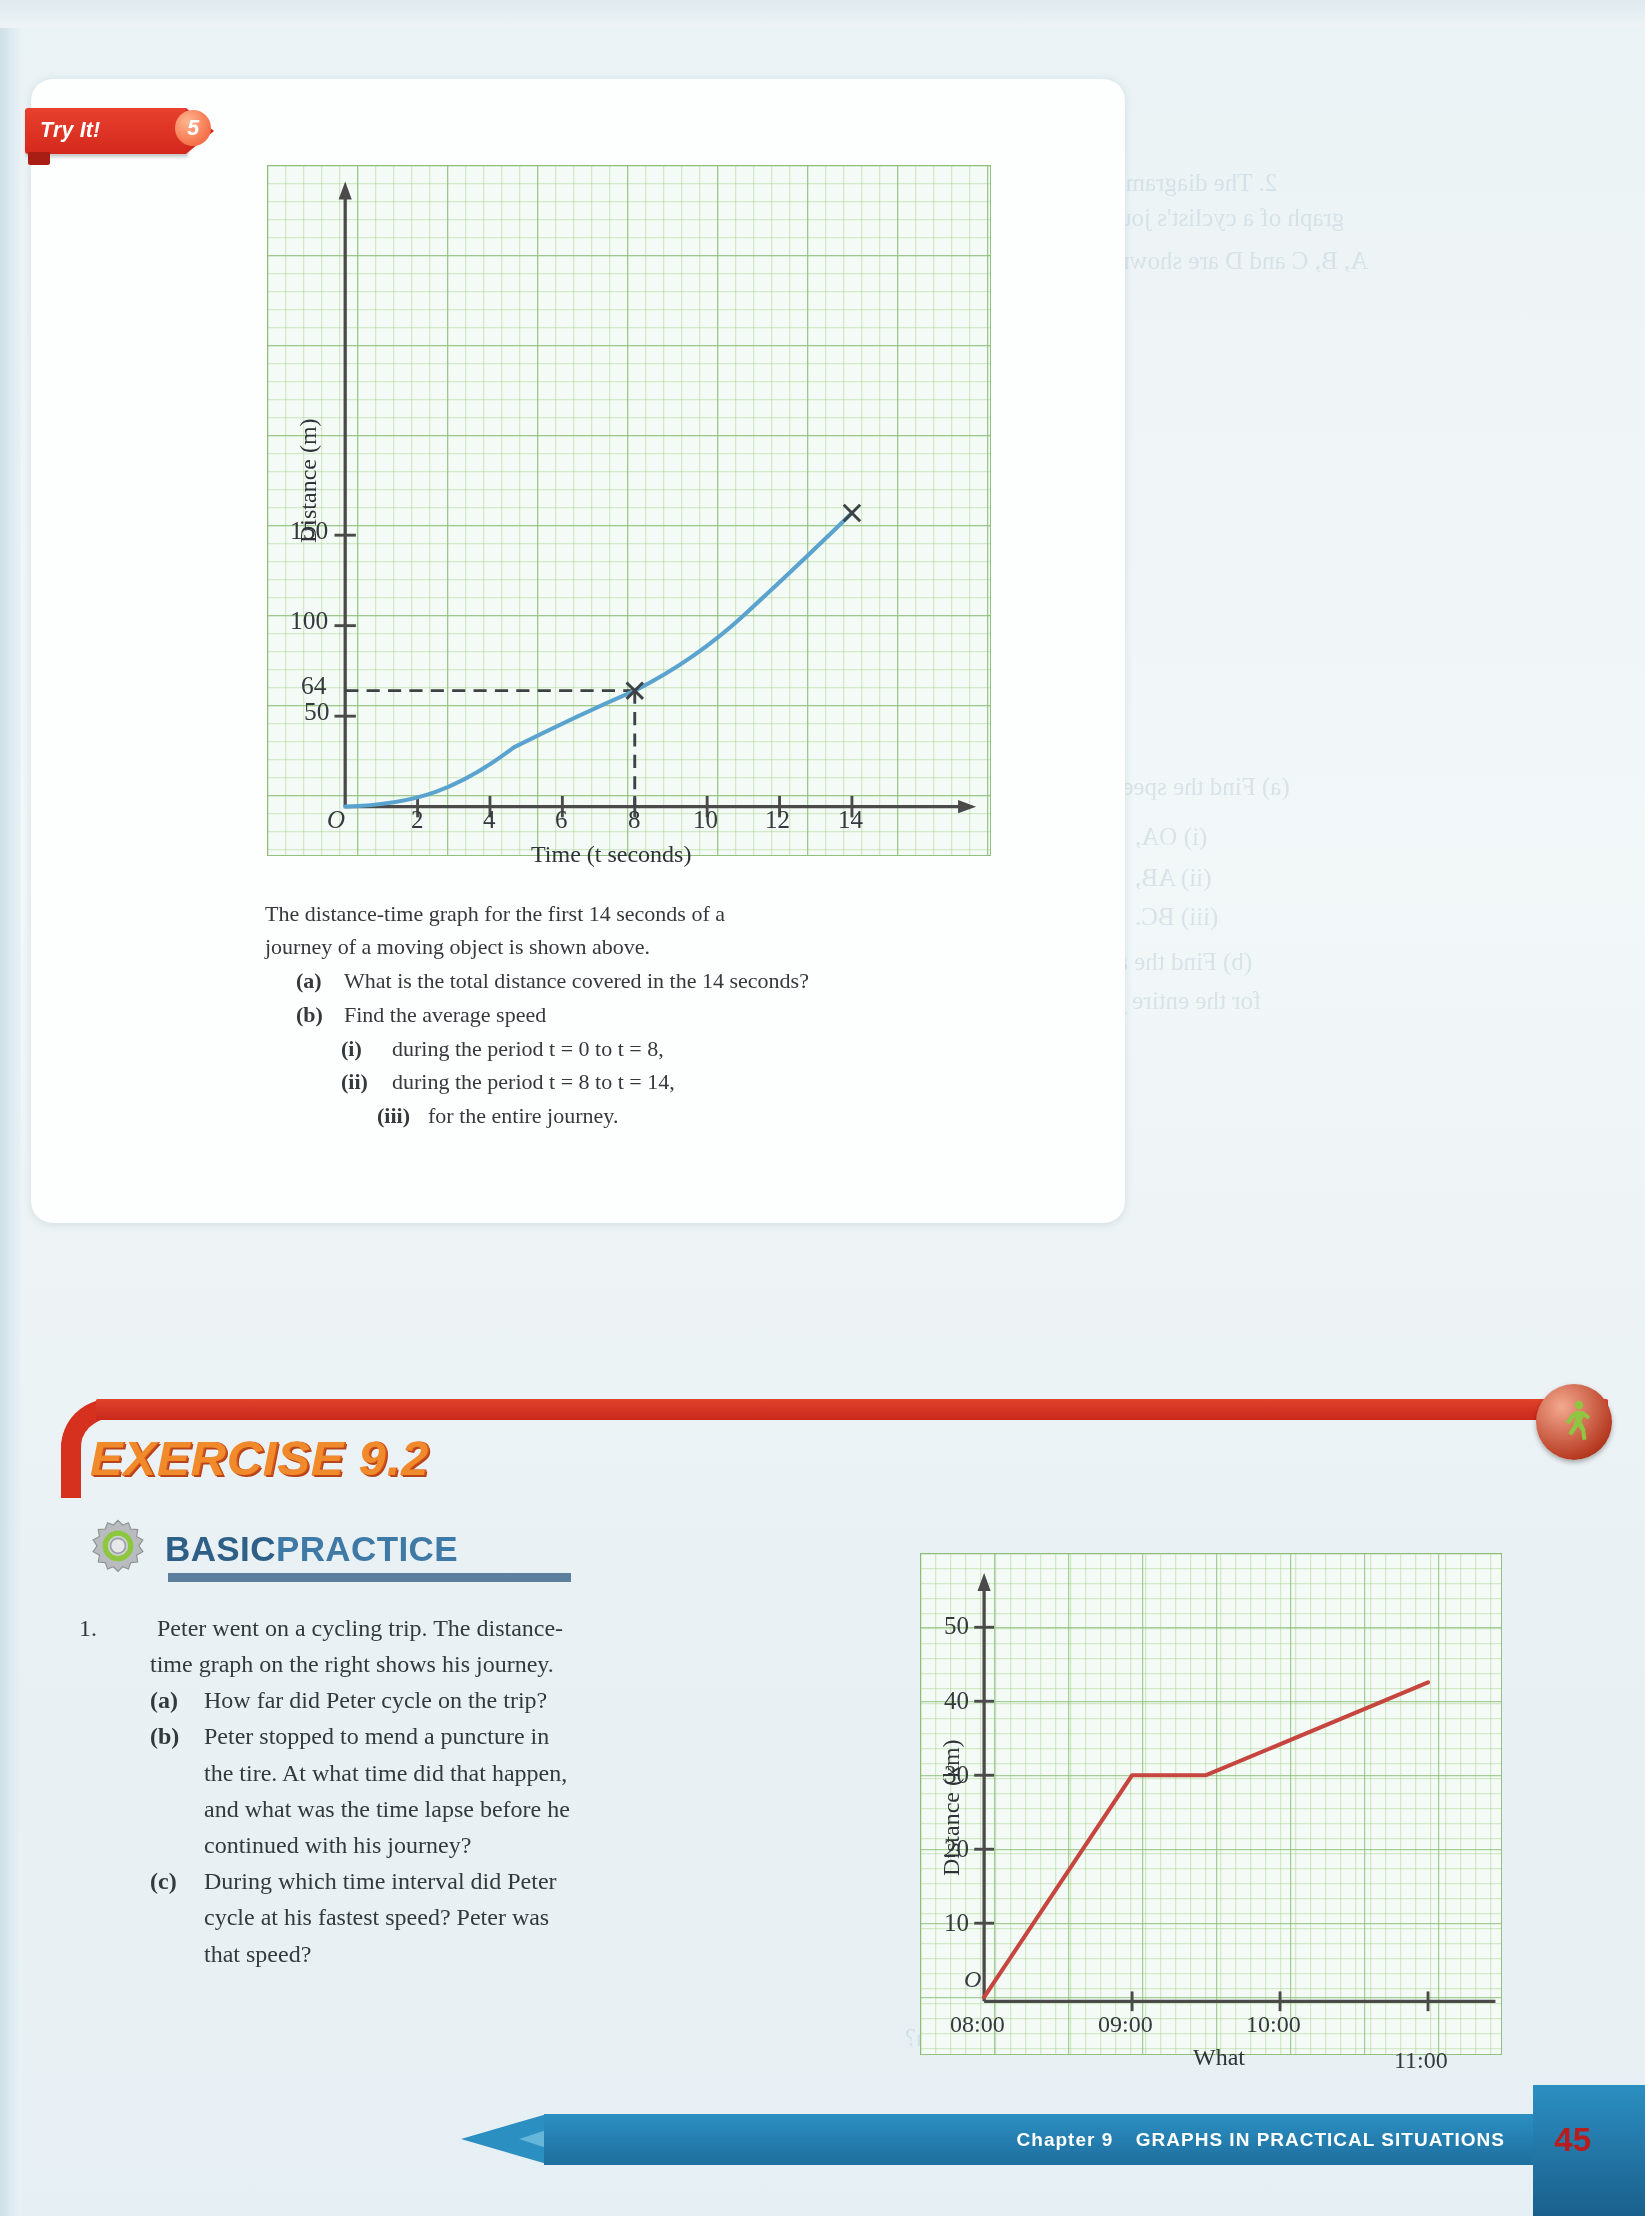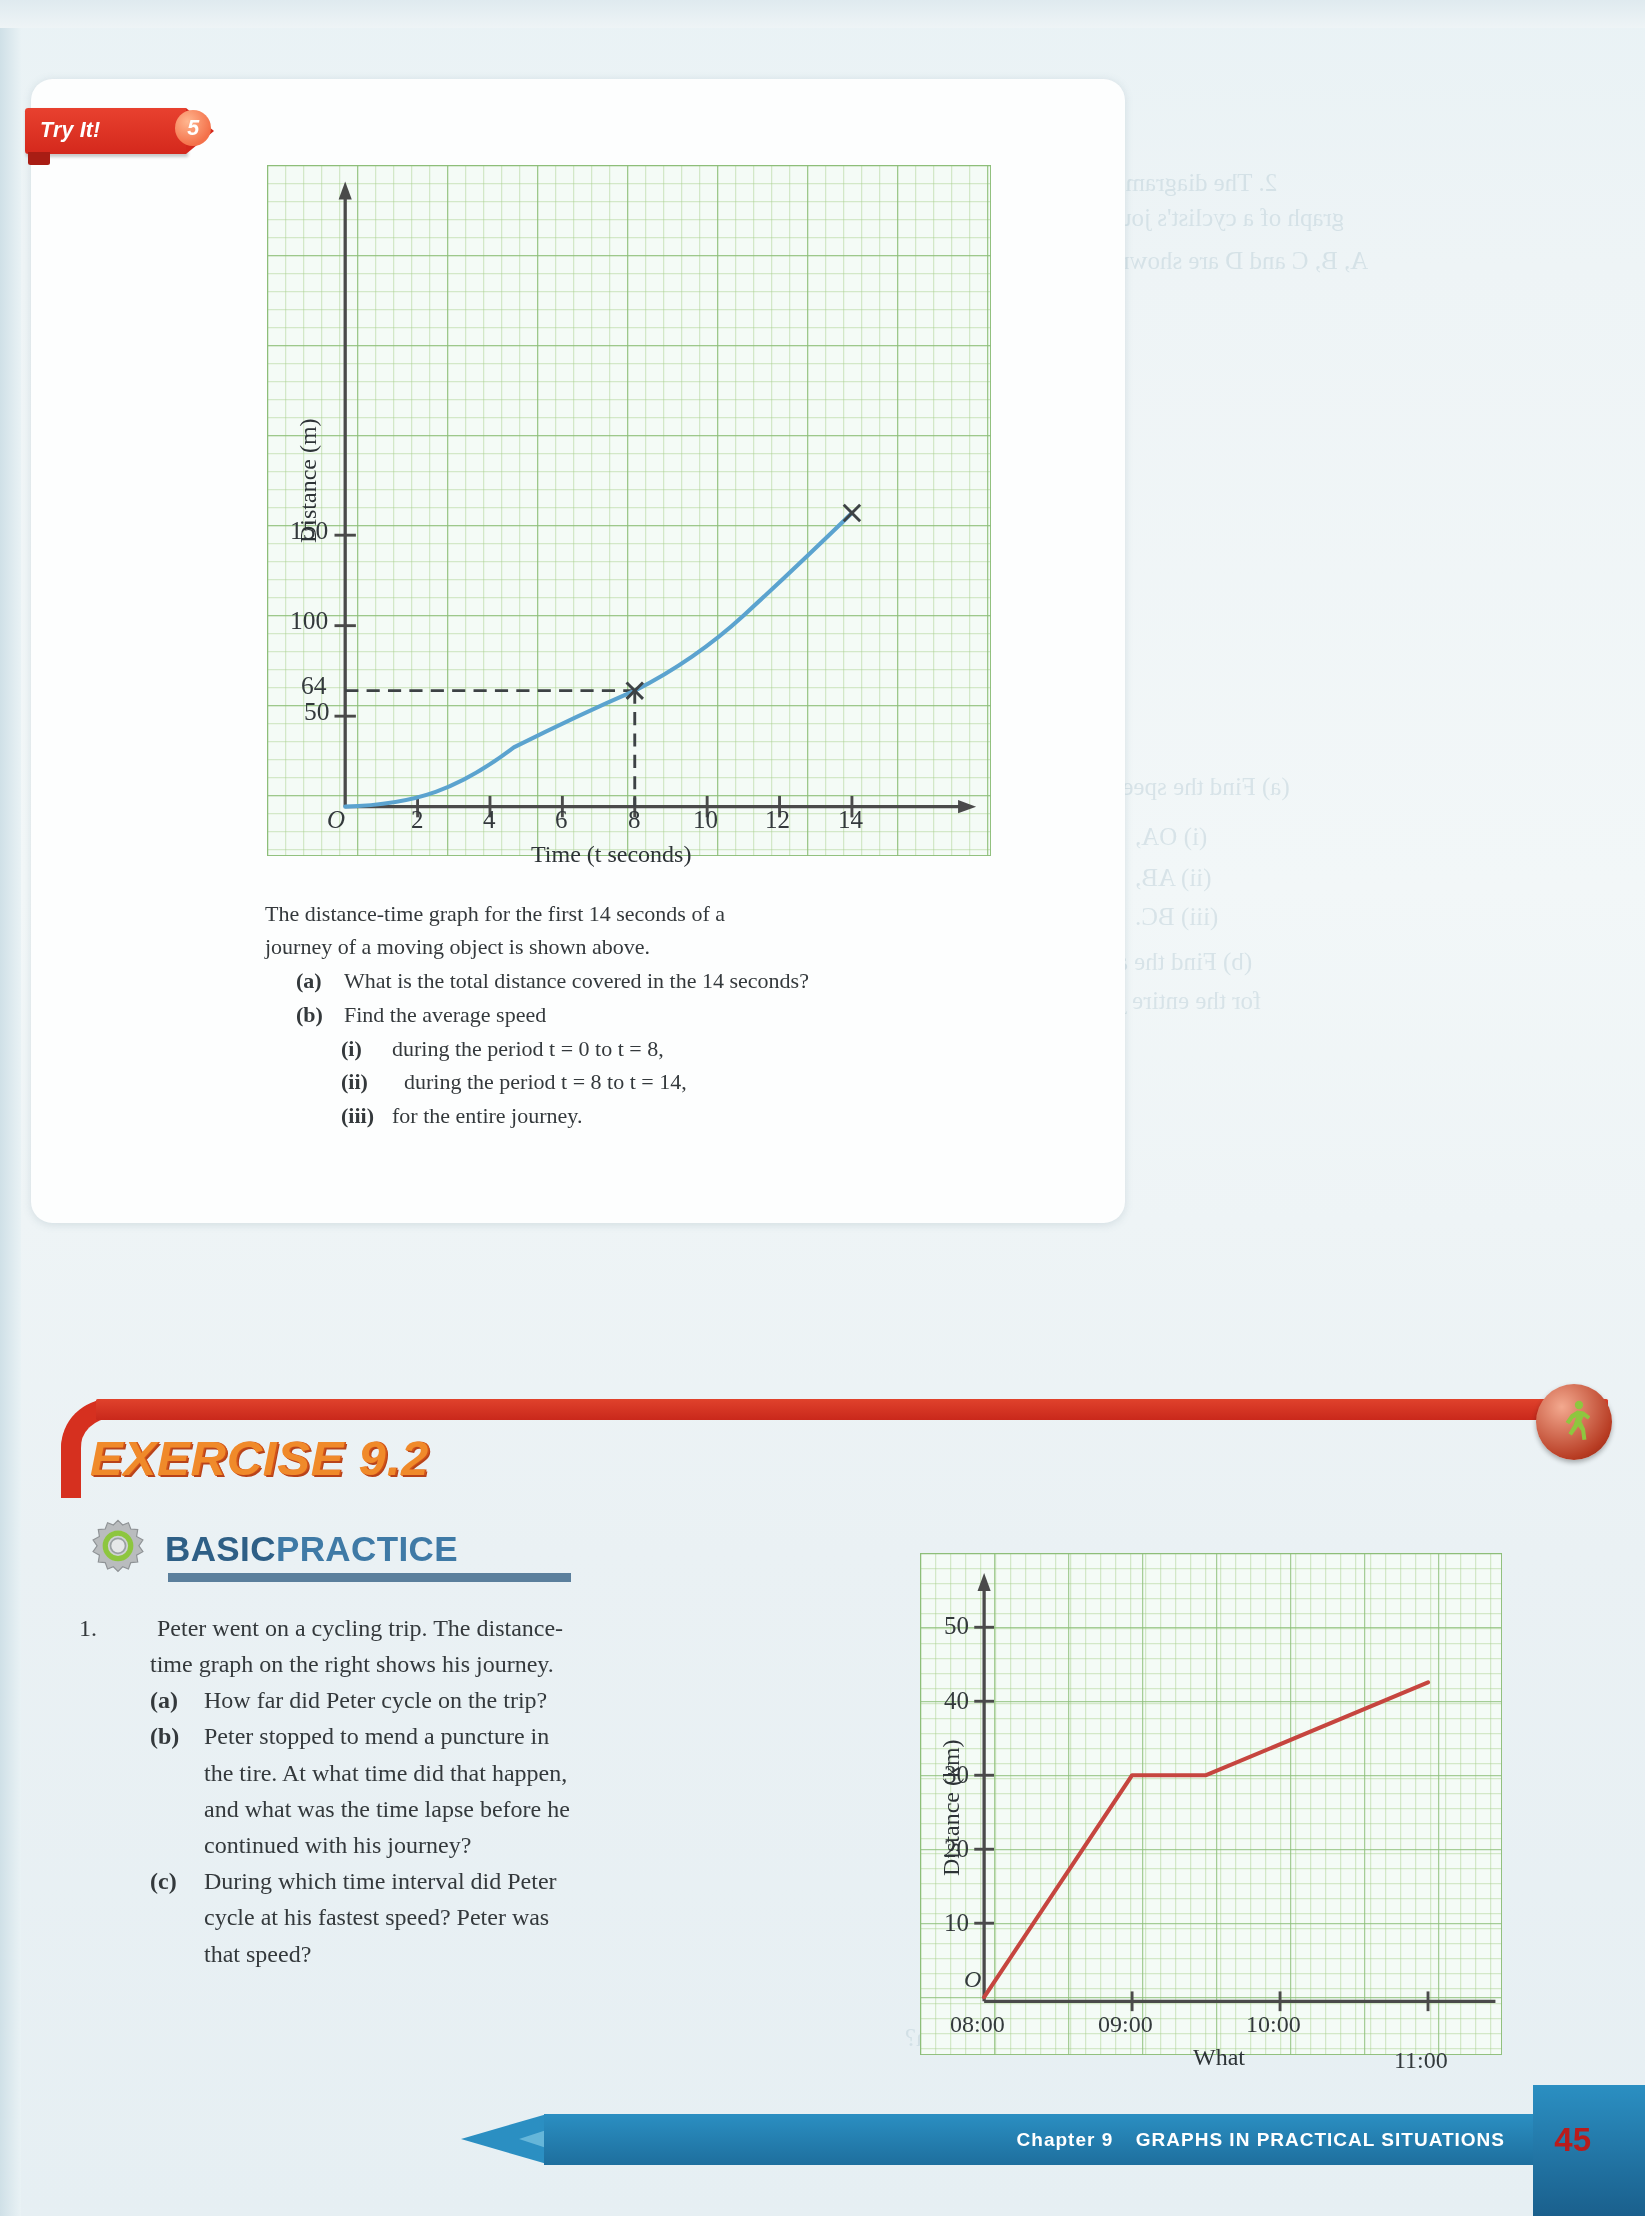--- a/index.html
+++ b/index.html
@@ -354,24 +354,24 @@
 <div class="q-row" style="left:296px; top:998px;">
   <span class="bodytext q-lbl" style="position:static; width:48px;">(b)</span>
   <span class="bodytext" style="position:static;">Find the average speed</span>
 </div>
 <div class="q-row" style="left:341px; top:1032px;">
   <span class="bodytext q-lbl" style="position:static; width:51px;">(i)</span>
   <span class="bodytext" style="position:static; font-style:normal;">during the period t = 0 to t = 8,</span>
 </div>
 <div class="q-row" style="left:341px; top:1065px;">
   <span class="bodytext q-lbl" style="position:static; width:51px;">(ii)</span>
-  <span class="bodytext" style="position:static;margin-left:12px;">during the period t = 8 to t = 14,</span>
+  <span class="bodytext" style="position:static;">during the period t = 8 to t = 14,</span>
 </div>
 <div class="q-row" style="left:341px; top:1099px;">
-  <span class="bodytext q-lbl" style="position:static; width:51px;">(iii)</span>
+  <span class="bodytext q-lbl" style="position:static; width:51px;margin-left:36px;">(iii)</span>
   <span class="bodytext" style="position:static;">for the entire journey.</span>
 </div>
 
 <div class="ex-banner">
   <div class="ex-hook"></div>
   <div class="ex-bar"></div>
 </div>
 <div class="ex-title">EXERCISE 9.2</div>
 <div class="runner-badge">
   <svg width="48" height="48" viewBox="0 0 24 24" fill="#8ec63f">

